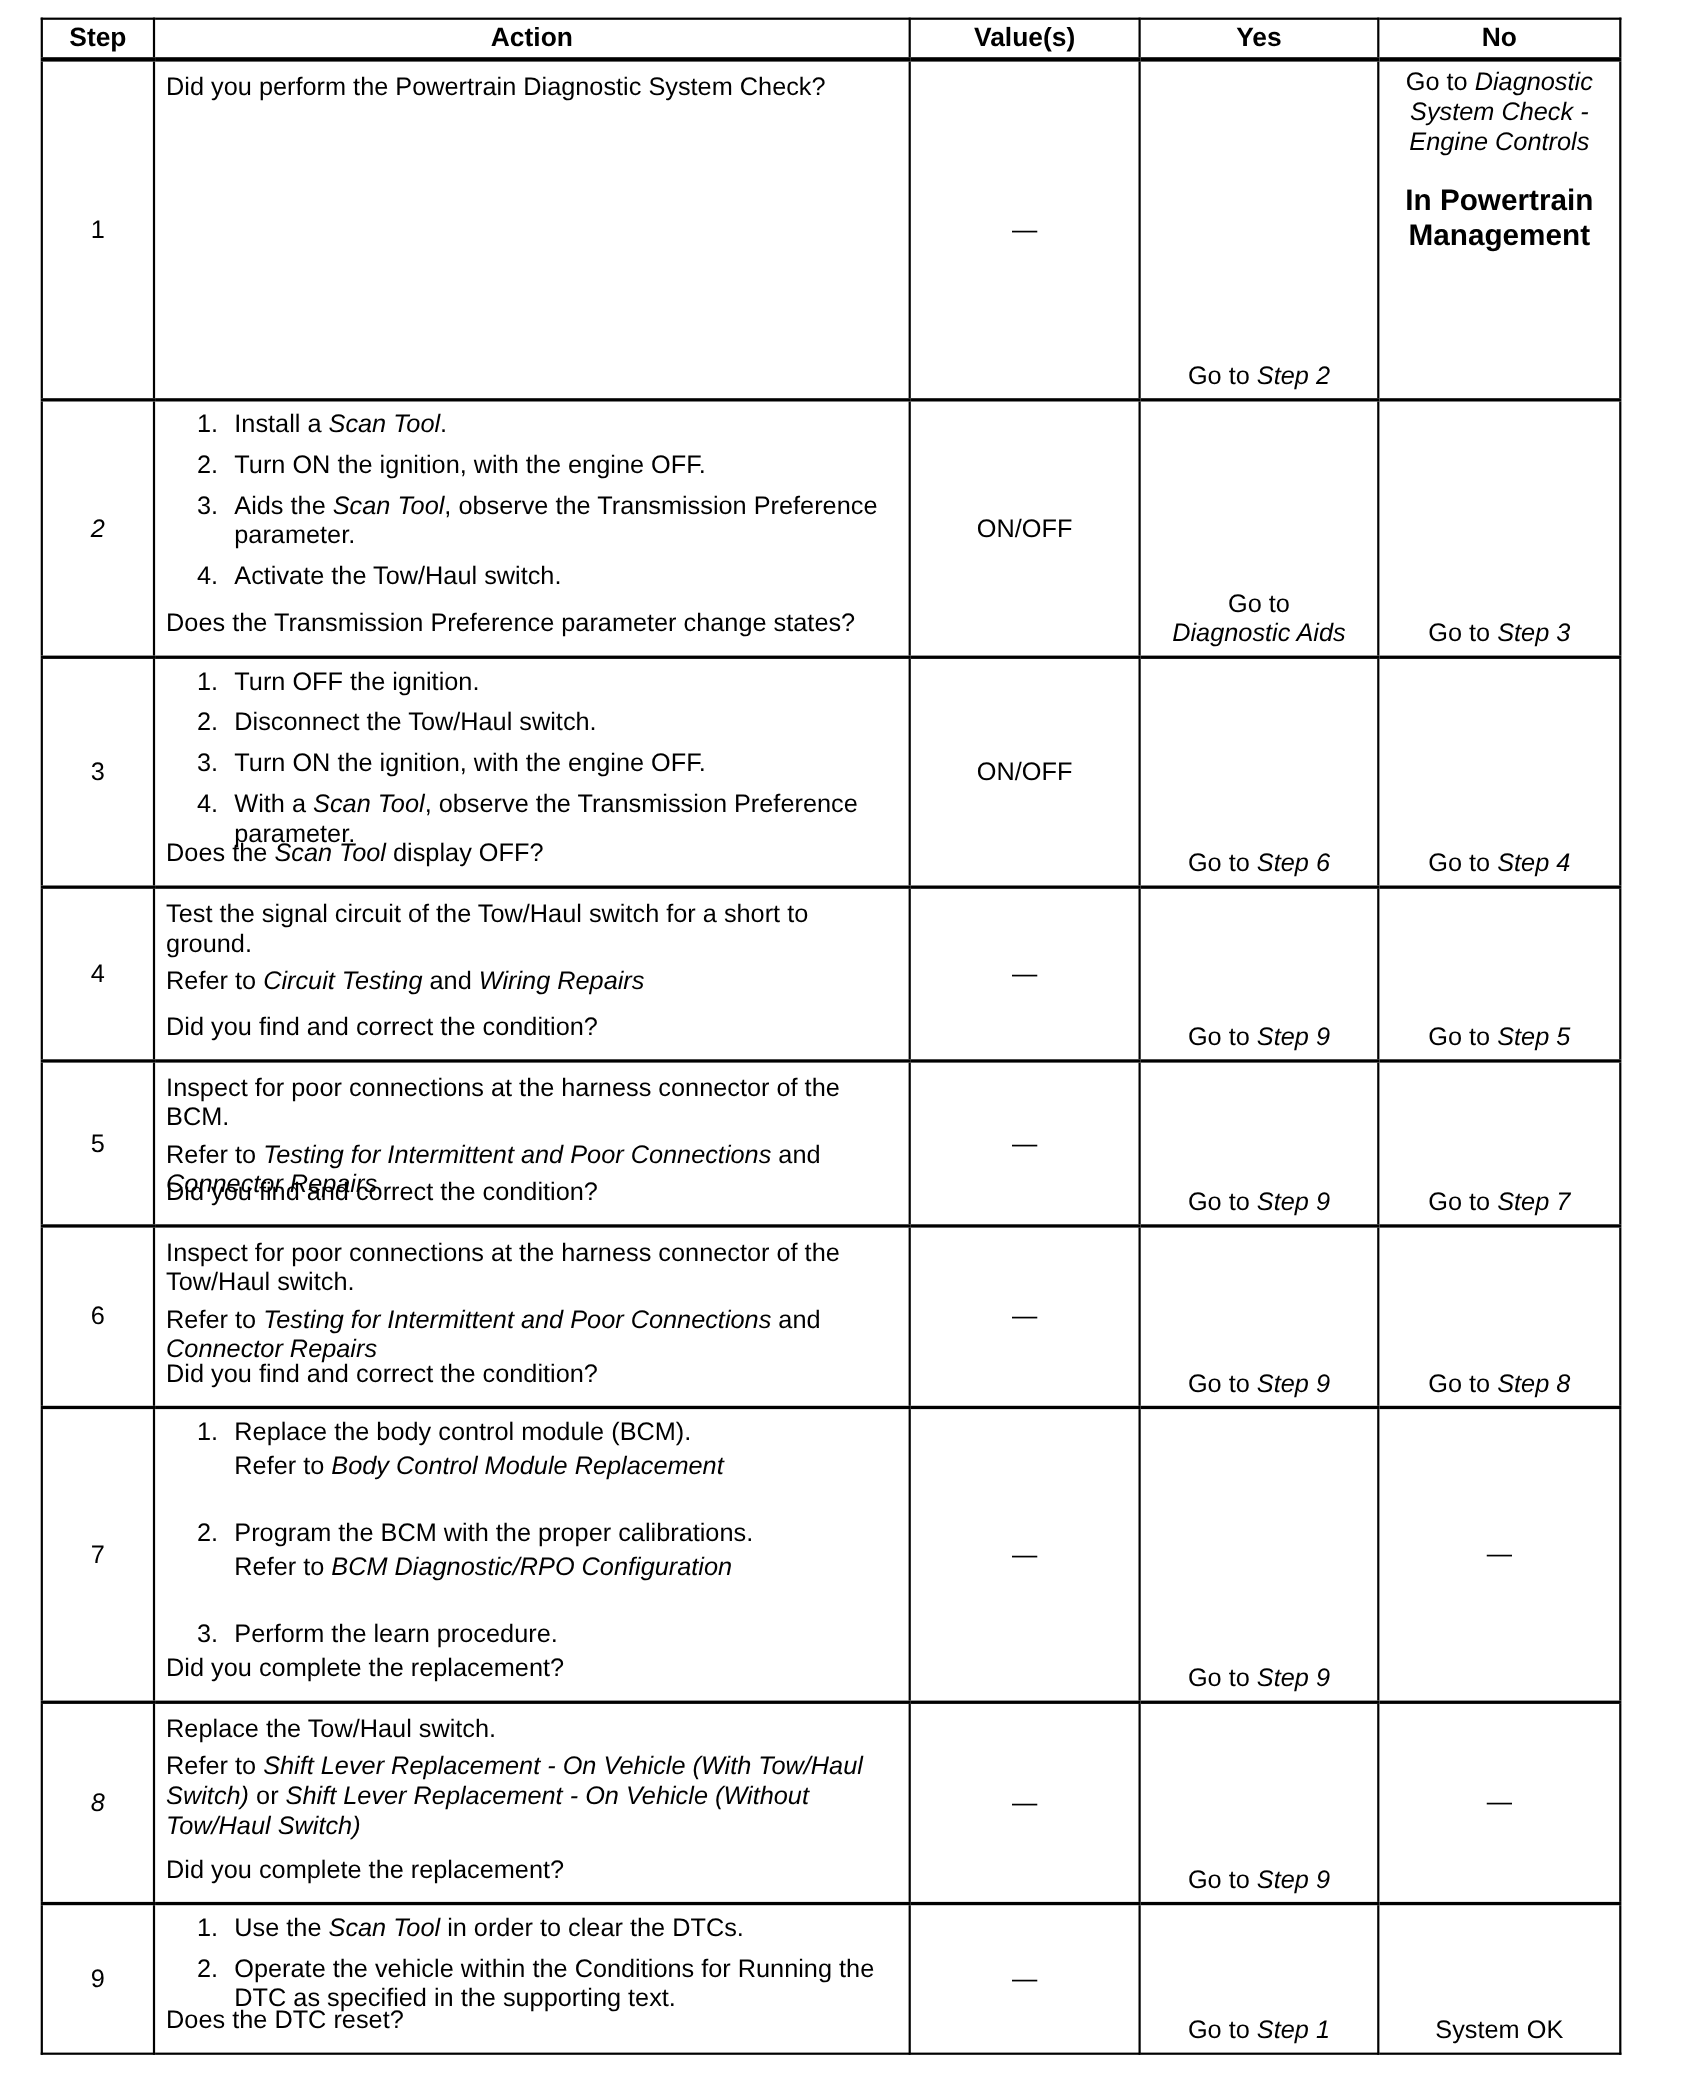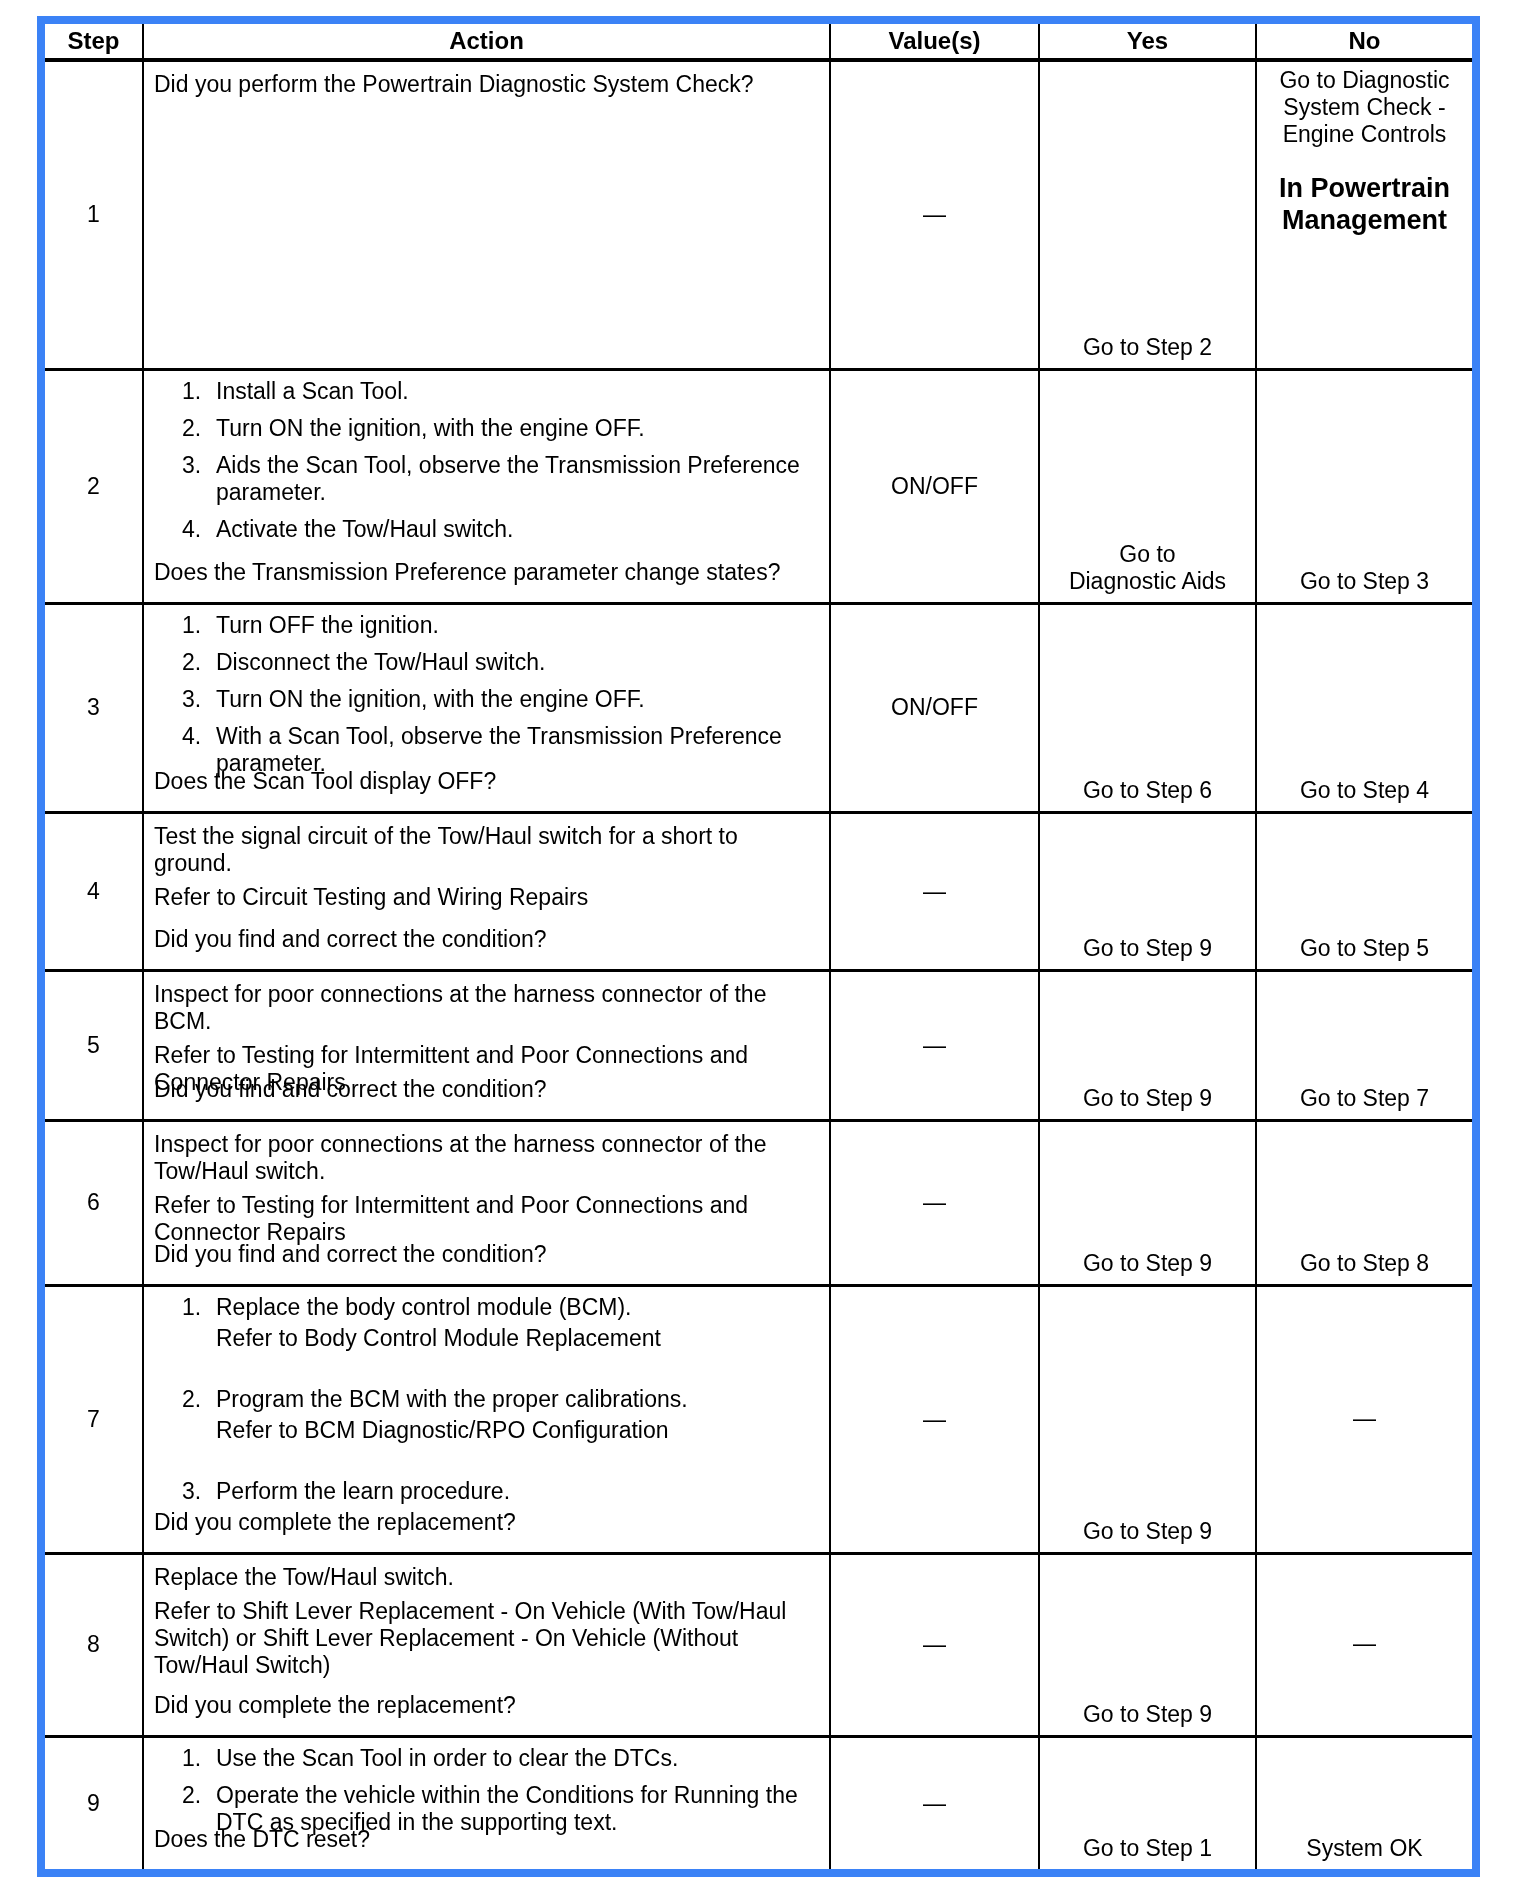--- a/index.html
+++ b/index.html
@@ -8,21 +8,21 @@
     width:1536px;height:1894px;
     background:#ffffff;
     font-family:"Liberation Sans","DejaVu Sans",sans-serif;
     color:#000;
   }
   table.diag{
     position:absolute;left:37px;top:16px;
     width:1435px;
     border-collapse:collapse;
     table-layout:fixed;
-    border:8px solid #3b82f6;
+    border:1px solid #3b82f6;
   }
   th{
     border:2px solid #000;
     border-bottom:4px solid #000;
     font-size:24px;font-weight:bold;
     height:32px;padding:1px 2px;
     text-align:center;vertical-align:middle;
     font-family:"Liberation Sans","DejaVu Sans",sans-serif;
   }
   td{
@@ -31,21 +31,21 @@
     font-size:23px;line-height:27px;
     padding:0;overflow:hidden;
   }
   td.step{vertical-align:middle;text-align:center;}
   td.action{vertical-align:top;position:relative;padding:5px 12px 5px 10px;text-align:left;}
   td.value{vertical-align:middle;text-align:center;}
   td.goto{text-align:center;padding:5px 8px 7px 8px;}
   .v-top{vertical-align:top;}
   .v-bottom{vertical-align:bottom;}
   .v-center{vertical-align:middle;}
-  .it{}
+  .it{font-style:italic;}
   .p{margin:4px 0 7px 0;}
   .li{display:flex;margin:2px 0 10px 28px;}
   .num{flex:0 0 34px;}
   .litext{flex:1 1 auto;}
   .sub{margin:0 0 10px 62px;}
   .spread .li{margin-bottom:4px;}
   .spread .sub{margin-bottom:34px;}
   .question{position:absolute;left:10px;right:14px;bottom:16px;}
   .line{margin:0;}
   .line.big{font-size:27px;line-height:32px;font-weight:bold;}

